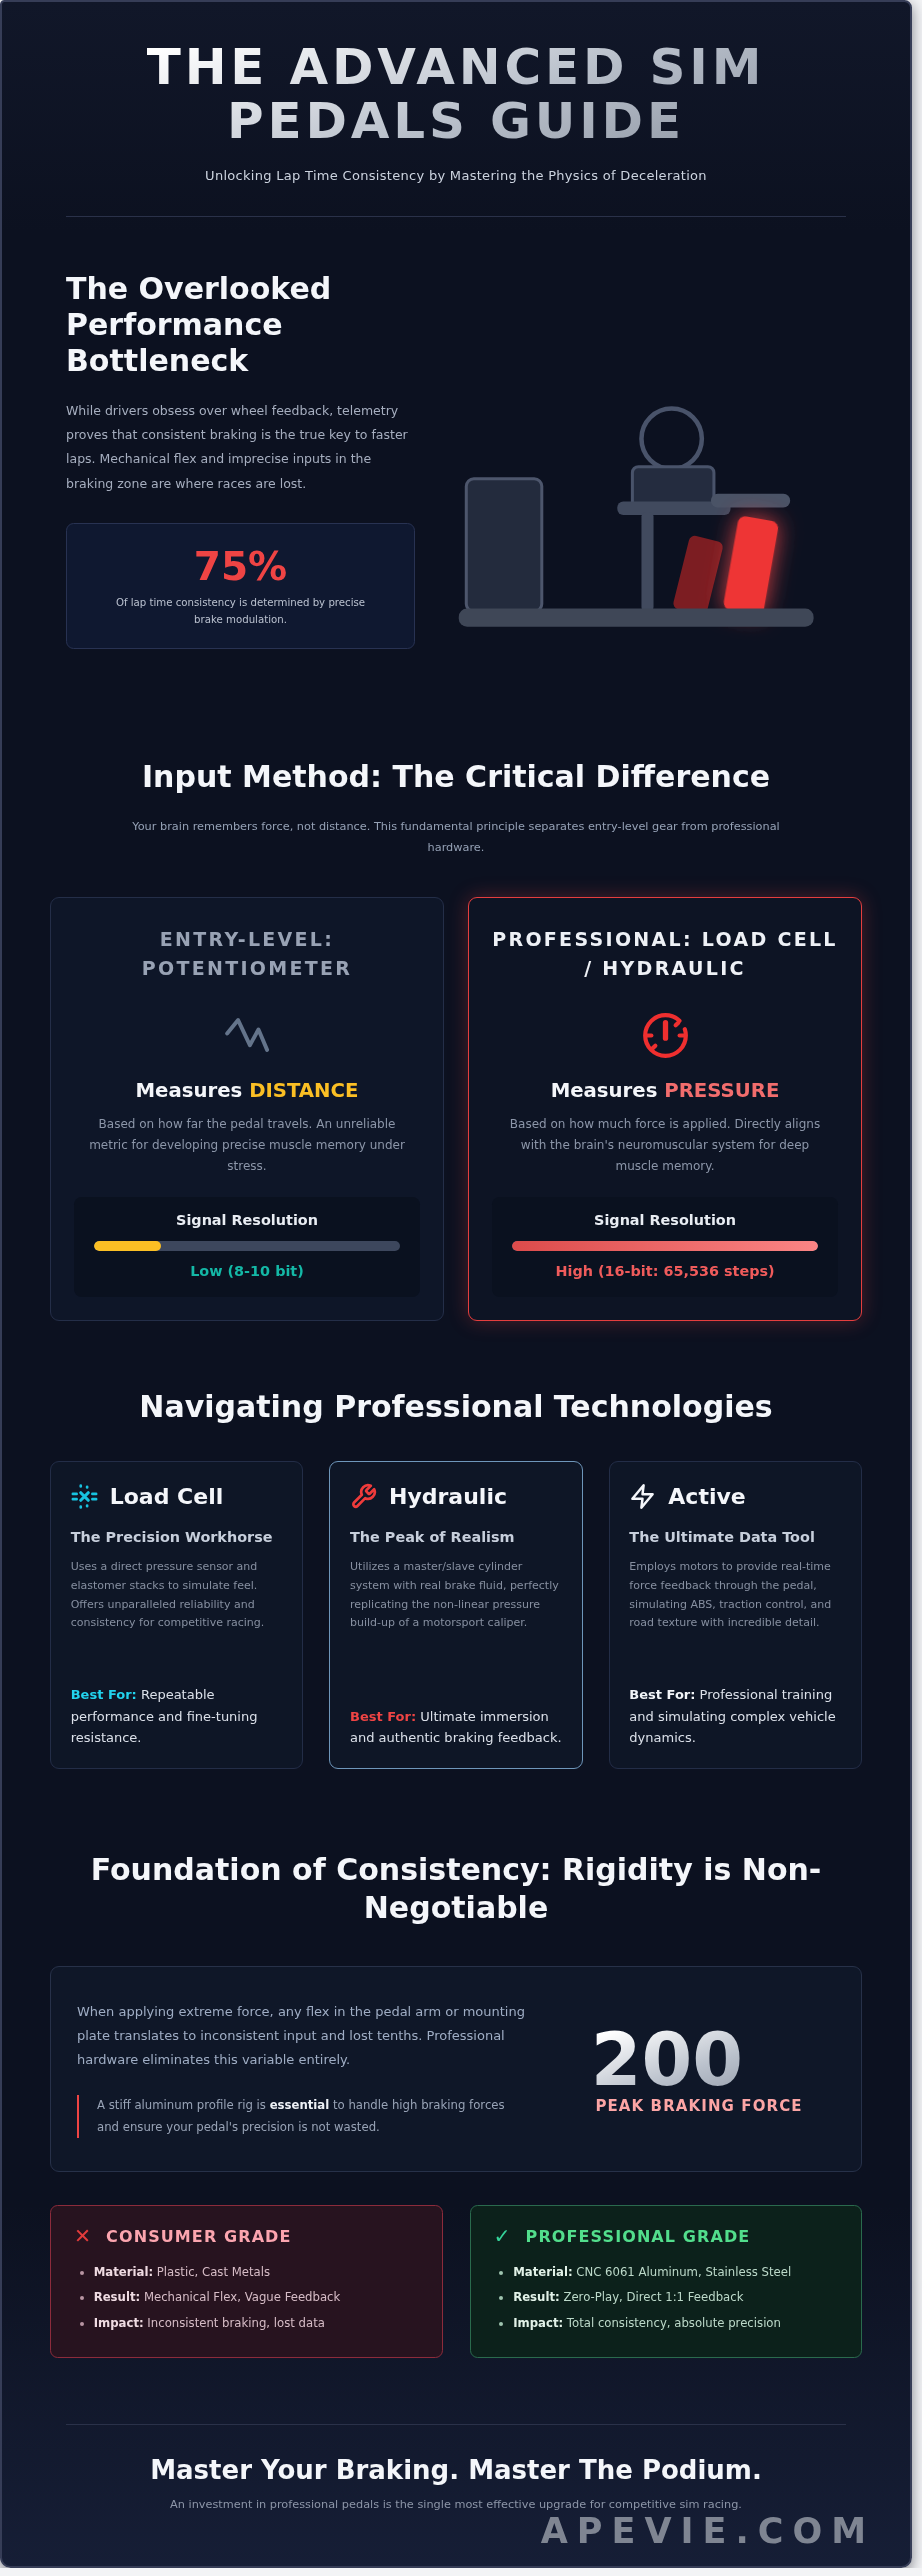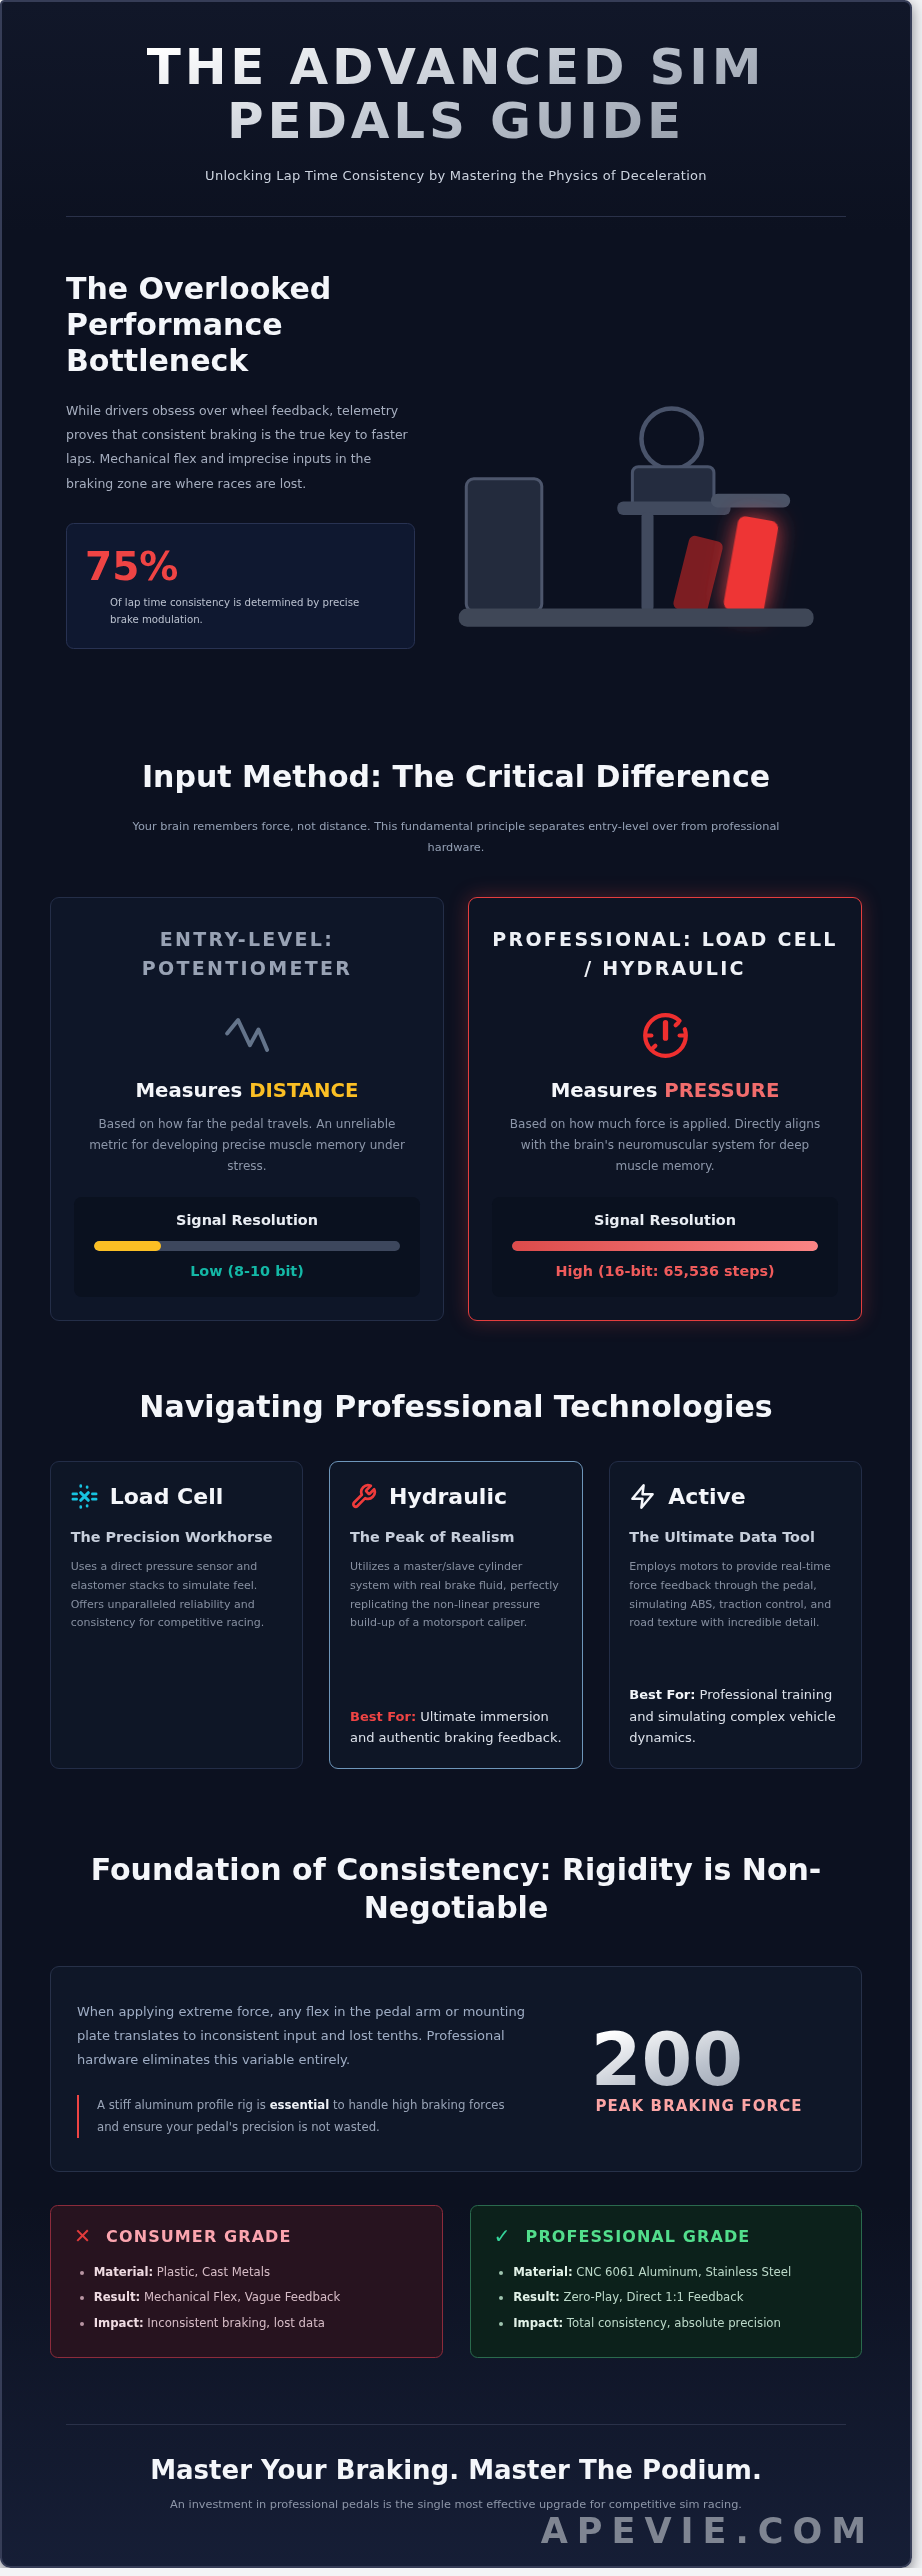--- a/index.html
+++ b/index.html
@@ -32,21 +32,21 @@
   .hero-sub { margin-top:19.7px; font-size:13px; color:#ccd3df; letter-spacing:0.3px; }
   .divider { border:none; border-top:0.8px solid #2a3149; margin:33px 64px 0; }
 
   
   .bottleneck { height:491px; padding:42px 64px 0; display:flex; gap:30px; }
   .bn-left { width:349px; flex:0 0 349px; }
   .bn-left h2 { font-size:30px; line-height:1.2; font-weight:800; color:#f4f6fa; }
   .bn-body { margin-top:19.7px; font-size:12.5px; line-height:1.95; color:#a6aebf; }
   .stat-card {
     margin-top:27px; background:#0f1830; border:0.8px solid #283252; border-radius:7.6px;
-    text-align:left; padding:19.7px 18px;
+    text-align:center; padding:19.7px 18px;
   }
   .stat-value { font-size:39px; font-weight:800; color:#ef4444; }
   .stat-caption { margin:6px auto 0; max-width:261px; font-size:10.2px; line-height:1.65; color:#bac1cf; }
   .bn-right { flex:1; display:flex; align-items:center; justify-content:center; padding-top:45px; }
 
   
   .input-method { height:635px; padding:38px 48px 0; }
   .sec-h2 { font-size:30px; font-weight:800; line-height:1.28; text-align:center; color:#f4f6fa; }
   .im-sub { margin:21px auto 0; max-width:665px; text-align:center; font-size:11.3px; line-height:1.85; color:#95a1b5; }
   .im-grid { display:grid; grid-template-columns:1fr 1fr; gap:24px; margin-top:38px; }
@@ -173,21 +173,21 @@
         <rect x="260" y="192" width="16" height="132" rx="6" fill="#414a5e"></rect>
         <rect x="312" y="226" width="46" height="100" rx="8" fill="#7c1d22" transform="rotate(14 335 276)"></rect>
         <rect x="378" y="200" width="54" height="126" rx="10" fill="#ee3434" transform="rotate(10 405 263)" filter="url(#pglow)"></rect>
         <rect x="18" y="320" width="470" height="24" rx="11" fill="#3f4757"></rect>
       </svg>
     </div>
   </section>
 
   <section class="input-method">
     <h2 class="sec-h2">Input Method: The Critical Difference</h2>
-    <p class="im-sub">Your brain remembers force, not distance. This fundamental principle separates entry-level over from professional hardware.</p>
+    <p class="im-sub">Your brain remembers force, not distance. This fundamental principle separates entry-level gear from professional hardware.</p>
     <div class="im-grid">
 
       <div class="im-card">
         <div class="im-title">ENTRY-LEVEL: POTENTIOMETER</div>
         <div class="im-icon">
           <svg viewBox="0 0 60 48" width="47" height="38" fill="none" stroke="#64748b" stroke-width="5" stroke-linecap="round" stroke-linejoin="round">
             <polyline points="4,22 18,5 33,37 44,17 55,43"></polyline>
           </svg>
         </div>
         <div class="im-measures"><span>Measures </span><span class="accent-amber">DISTANCE</span></div>
@@ -235,20 +235,21 @@
         <div class="tech-head">
           <svg viewBox="0 0 36 36" width="27" height="27" fill="none" stroke="#17c3e0" stroke-width="4.2" stroke-linecap="round">
             <path d="M13 13 L23 23 M23 13 L13 23"></path>
             <path d="M2.5 14.5 h5 M2.5 21.5 h5 M28.5 14.5 h5 M28.5 21.5 h5" stroke-width="3.6"></path>
             <path d="M13 3.5 v1 M21.5 5 v1 M13 31.5 v1 M21.5 30 v1" stroke-width="3.6"></path>
           </svg>
           <div class="tech-title">Load Cell</div>
         </div>
         <div class="tech-sub">The Precision Workhorse</div>
         <p class="tech-body">Uses a direct pressure sensor and elastomer stacks to simulate feel. Offers unparalleled reliability and consistency for competitive racing.</p>
+        <div class="tech-best"><span class="best-cyan">Best For:</span><span> Repeatable performance and fine-tuning resistance.</span></div>
       </div>
 
       <div class="tech-card highlight">
         <div class="tech-head">
           <svg viewBox="0 0 24 24" width="27" height="27" fill="none" stroke="#ef3b3b" stroke-width="2.4" stroke-linecap="round" stroke-linejoin="round">
             <path d="M14.7 6.3a1 1 0 0 0 0 1.4l1.6 1.6a1 1 0 0 0 1.4 0l3.77-3.77a6 6 0 0 1-7.94 7.94l-6.91 6.91a2.12 2.12 0 0 1-3-3l6.91-6.91a6 6 0 0 1 7.94-7.94l-3.76 3.76z"></path>
           </svg>
           <div class="tech-title">Hydraulic</div>
         </div>
         <div class="tech-sub">The Peak of Realism</div>

